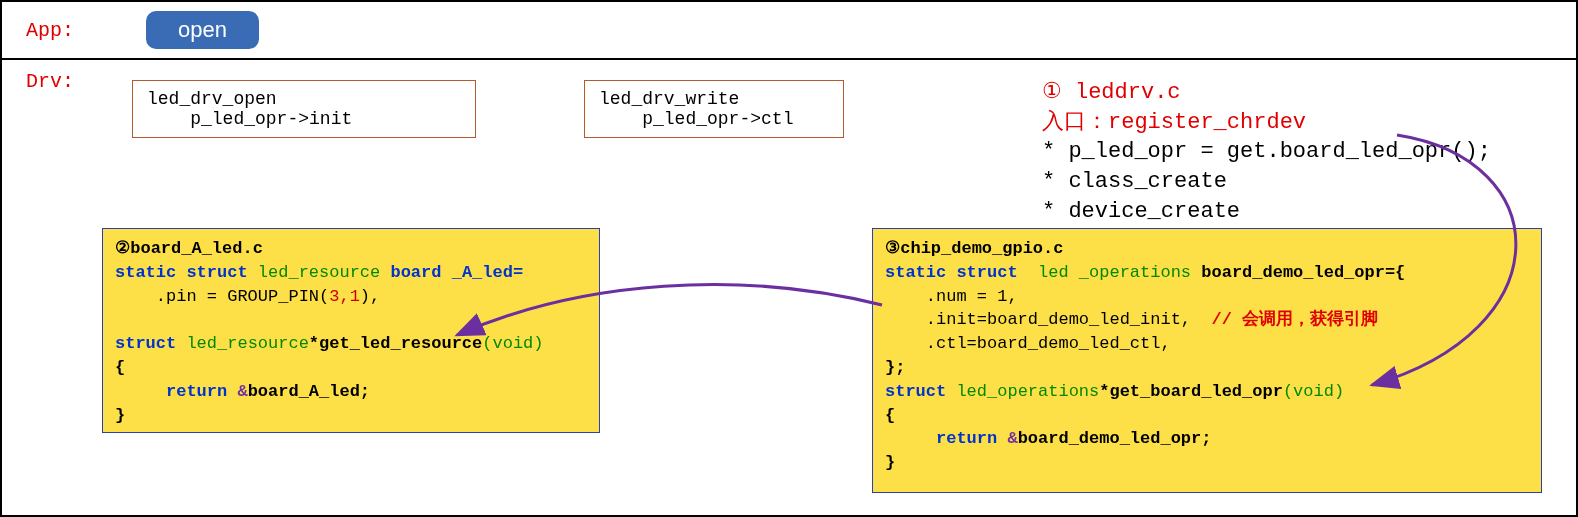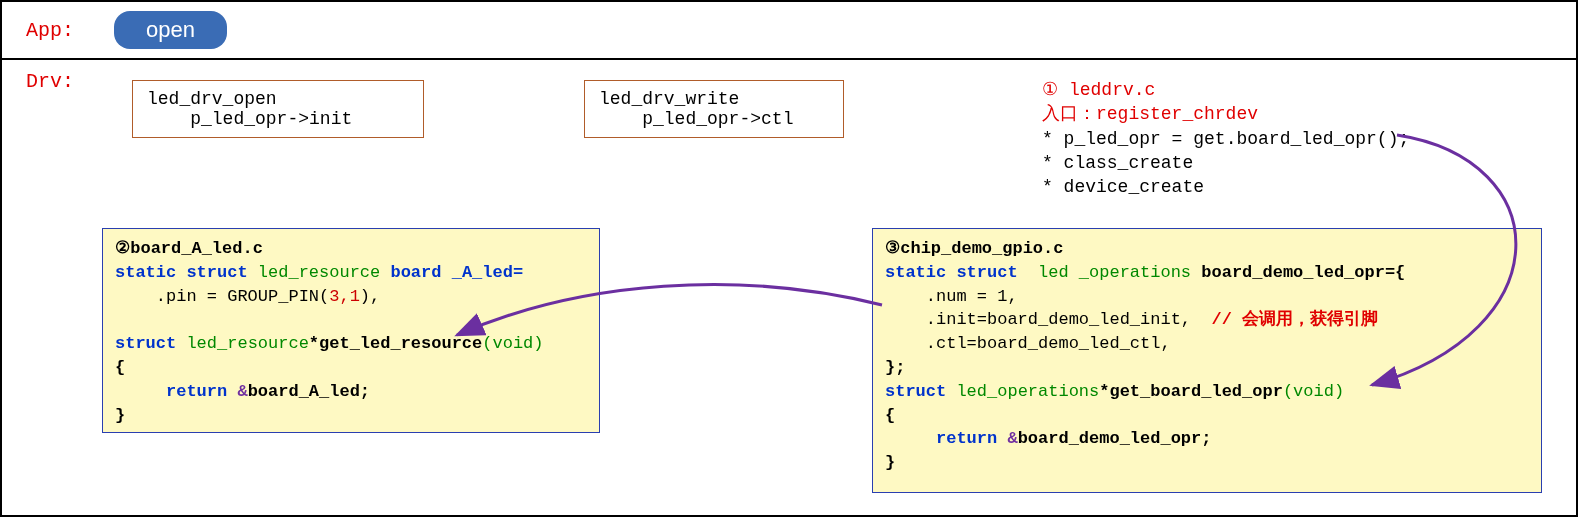--- a/index.html
+++ b/index.html
@@ -16,32 +16,32 @@
     border: 2px solid #000;
     position: relative;
     background: #fff;
   }
   .app-row {
     height: 58px;
     border-bottom: 2px solid #000;
     display: flex;
     align-items: center;
     padding-left: 24px;
-    gap: 40px;
+    gap: 72px;
   }
   .section-label {
     color: #e00000;
     font-family: "Courier New", monospace;
     font-size: 20px;
   }
   .pill {
     background: #3a6cb5;
     color: #fff;
     padding: 6px 32px;
-    border-radius: 16px;
+    border-radius: 10px;
     font-size: 22px;
     font-family: Arial, sans-serif;
   }
   .pill-write { margin-left: 260px; }
   .drv-row {
     position: relative;
     height: 455px;
     border-radius: 6px;
   }
   .drv-label {
@@ -55,38 +55,38 @@
   .code-box {
     position: absolute;
     border: 1.5px solid #b05c2a;
     padding: 8px 14px;
     font-family: "Courier New", Consolas, monospace;
     font-size: 18px;
     white-space: pre;
     background: #fff;
   }
   .box-open {
-    top: 20px; left: 130px; width: 292px;
+    top: 20px; left: 130px; width: 344px;
   }
   .box-write {
     top: 20px; left: 582px; width: 260px;
   }
   .notes {
     position: absolute;
     top: 18px; left: 1040px;
     font-family: "Courier New", Consolas, monospace;
-    font-size: 18px;
+    font-size: 22px;
     line-height: 1.35;
     white-space: pre;
   }
   .notes .red { color: #e00000; }
   .blue-box {
     position: absolute;
     border: 1.5px solid #2a3fb0;
-    background: #fef9c3;
+    background: #fde047;
     font-family: "Courier New", Consolas, monospace;
     font-size: 17px;
     line-height: 1.4;
     padding: 8px 12px;
     white-space: pre;
   }
   .box2 {
     top: 168px; left: 100px; width: 498px; height: 205px;
   }
   .box3 {

